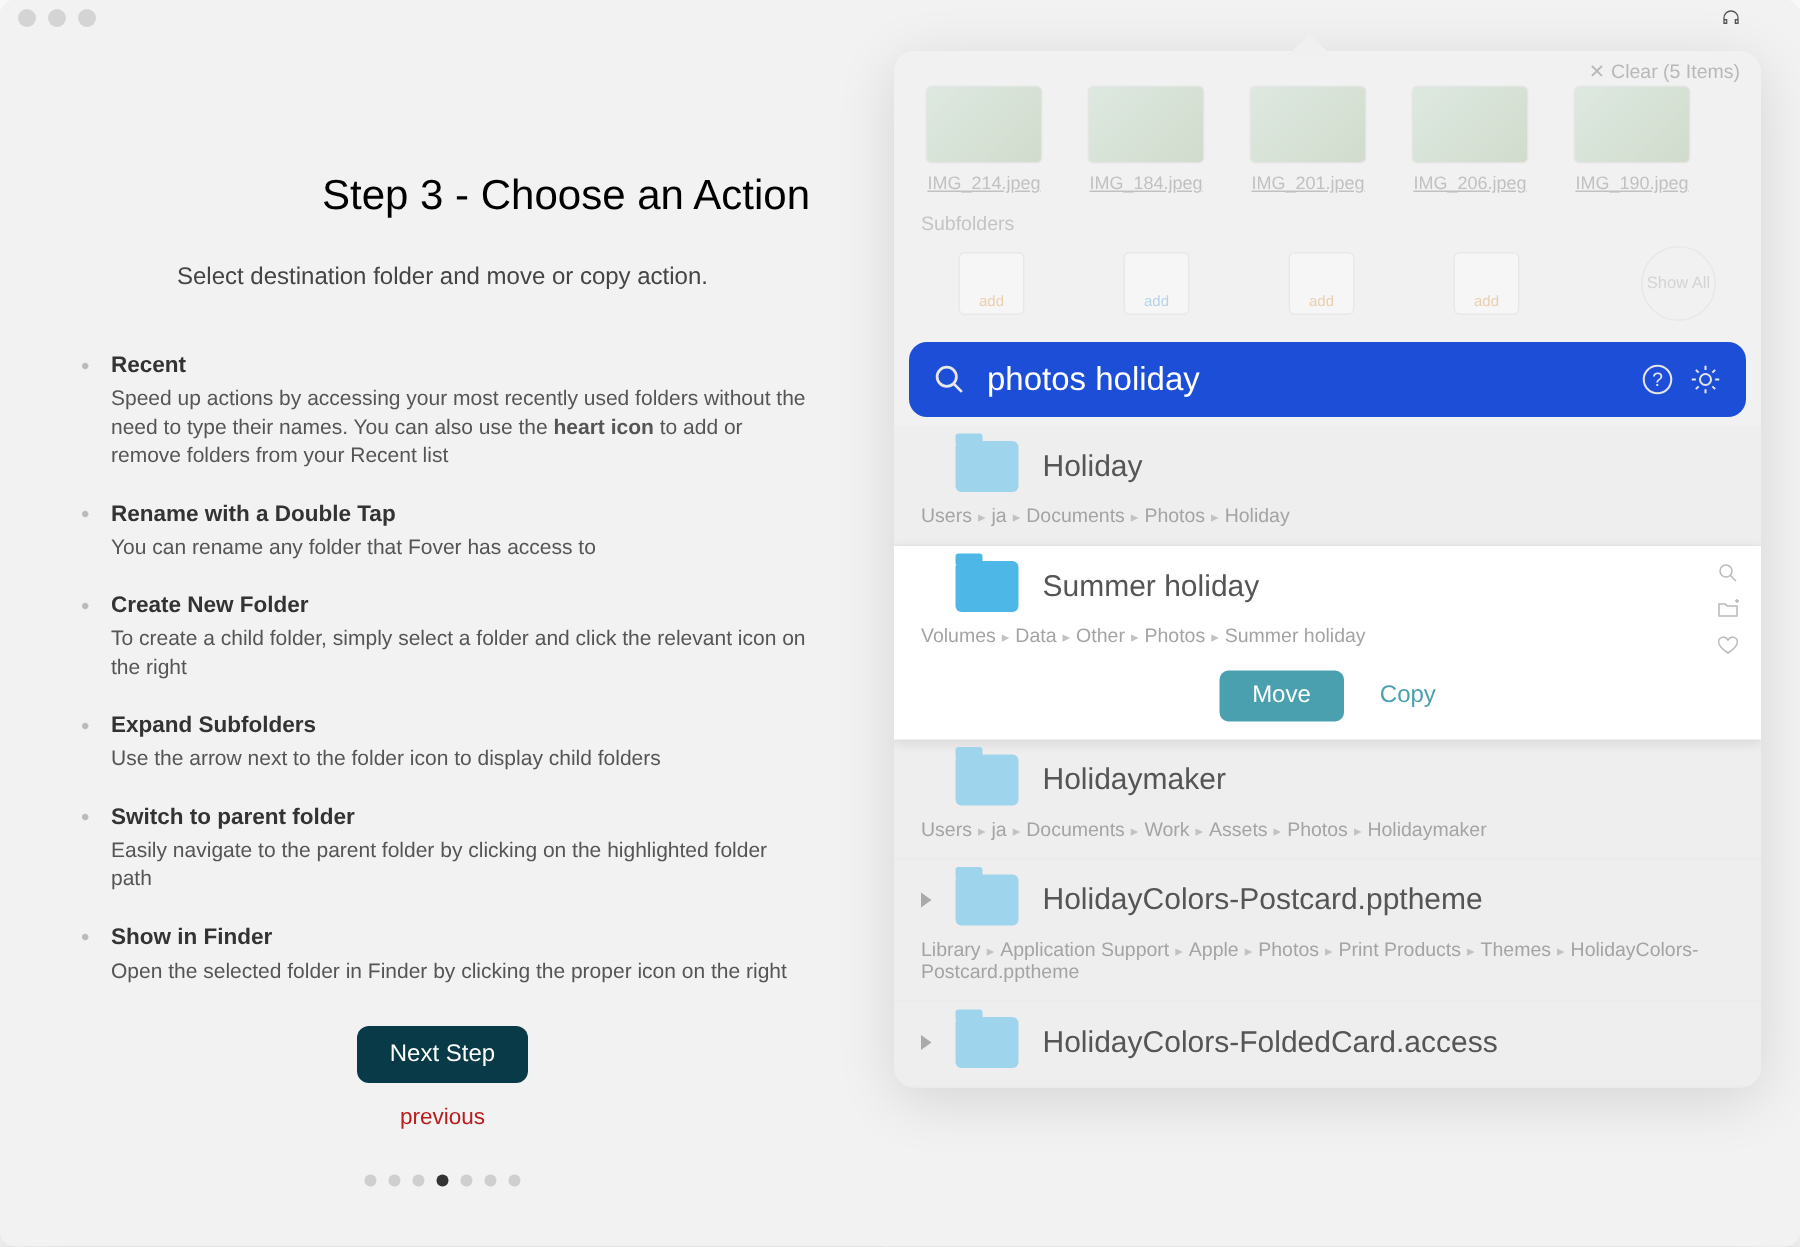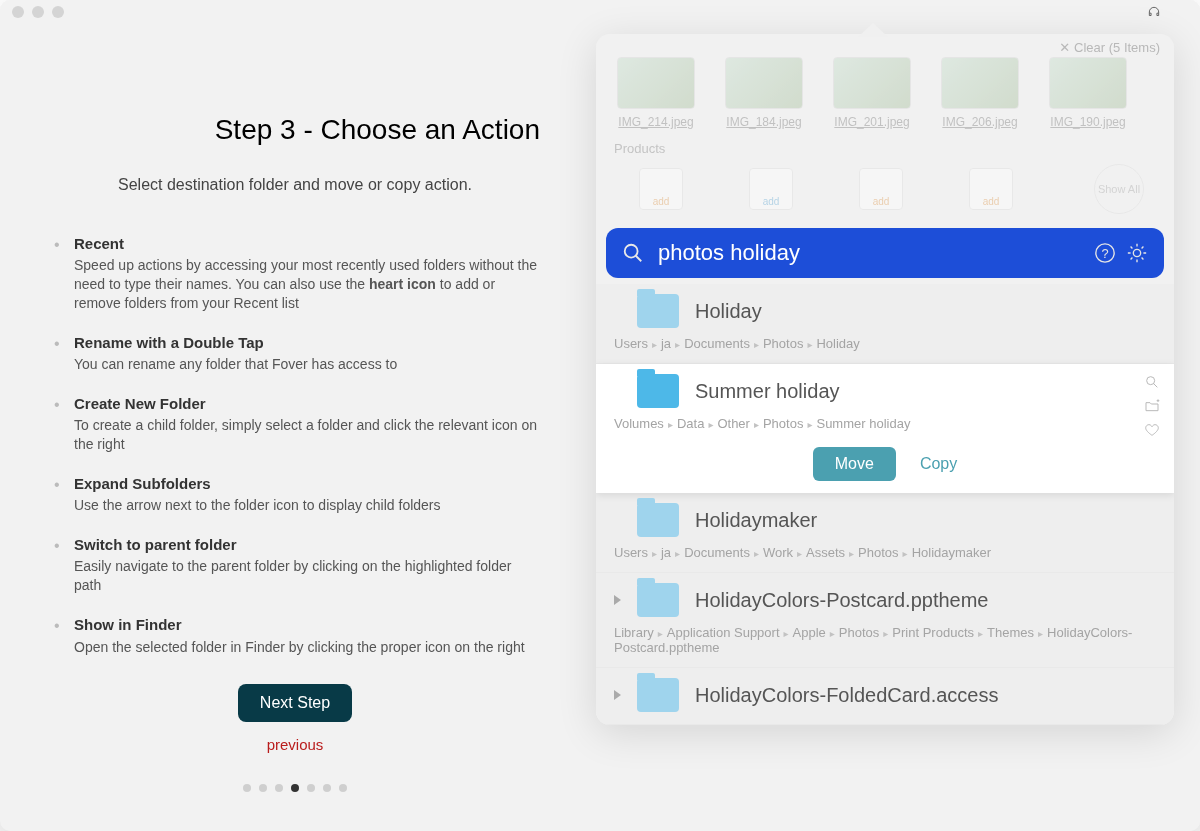--- a/index.html
+++ b/index.html
@@ -332,21 +332,21 @@
             <div class="thumb">
               <div class="thumb-img"></div>
               <div class="thumb-label">IMG_206.jpeg</div>
             </div>
             <div class="thumb">
               <div class="thumb-img"></div>
               <div class="thumb-label">IMG_190.jpeg</div>
             </div>
           </div>
 
-        <div class="downloads-label">Products</div>
+        <div class="downloads-label">Subfolders</div>
         <div class="download-row">
             <div class="dl-item">
               <div class="dl-icon">add</div>
             </div>
             <div class="dl-item">
               <div class="dl-icon blue">add</div>
             </div>
             <div class="dl-item">
               <div class="dl-icon">add</div>
             </div>

